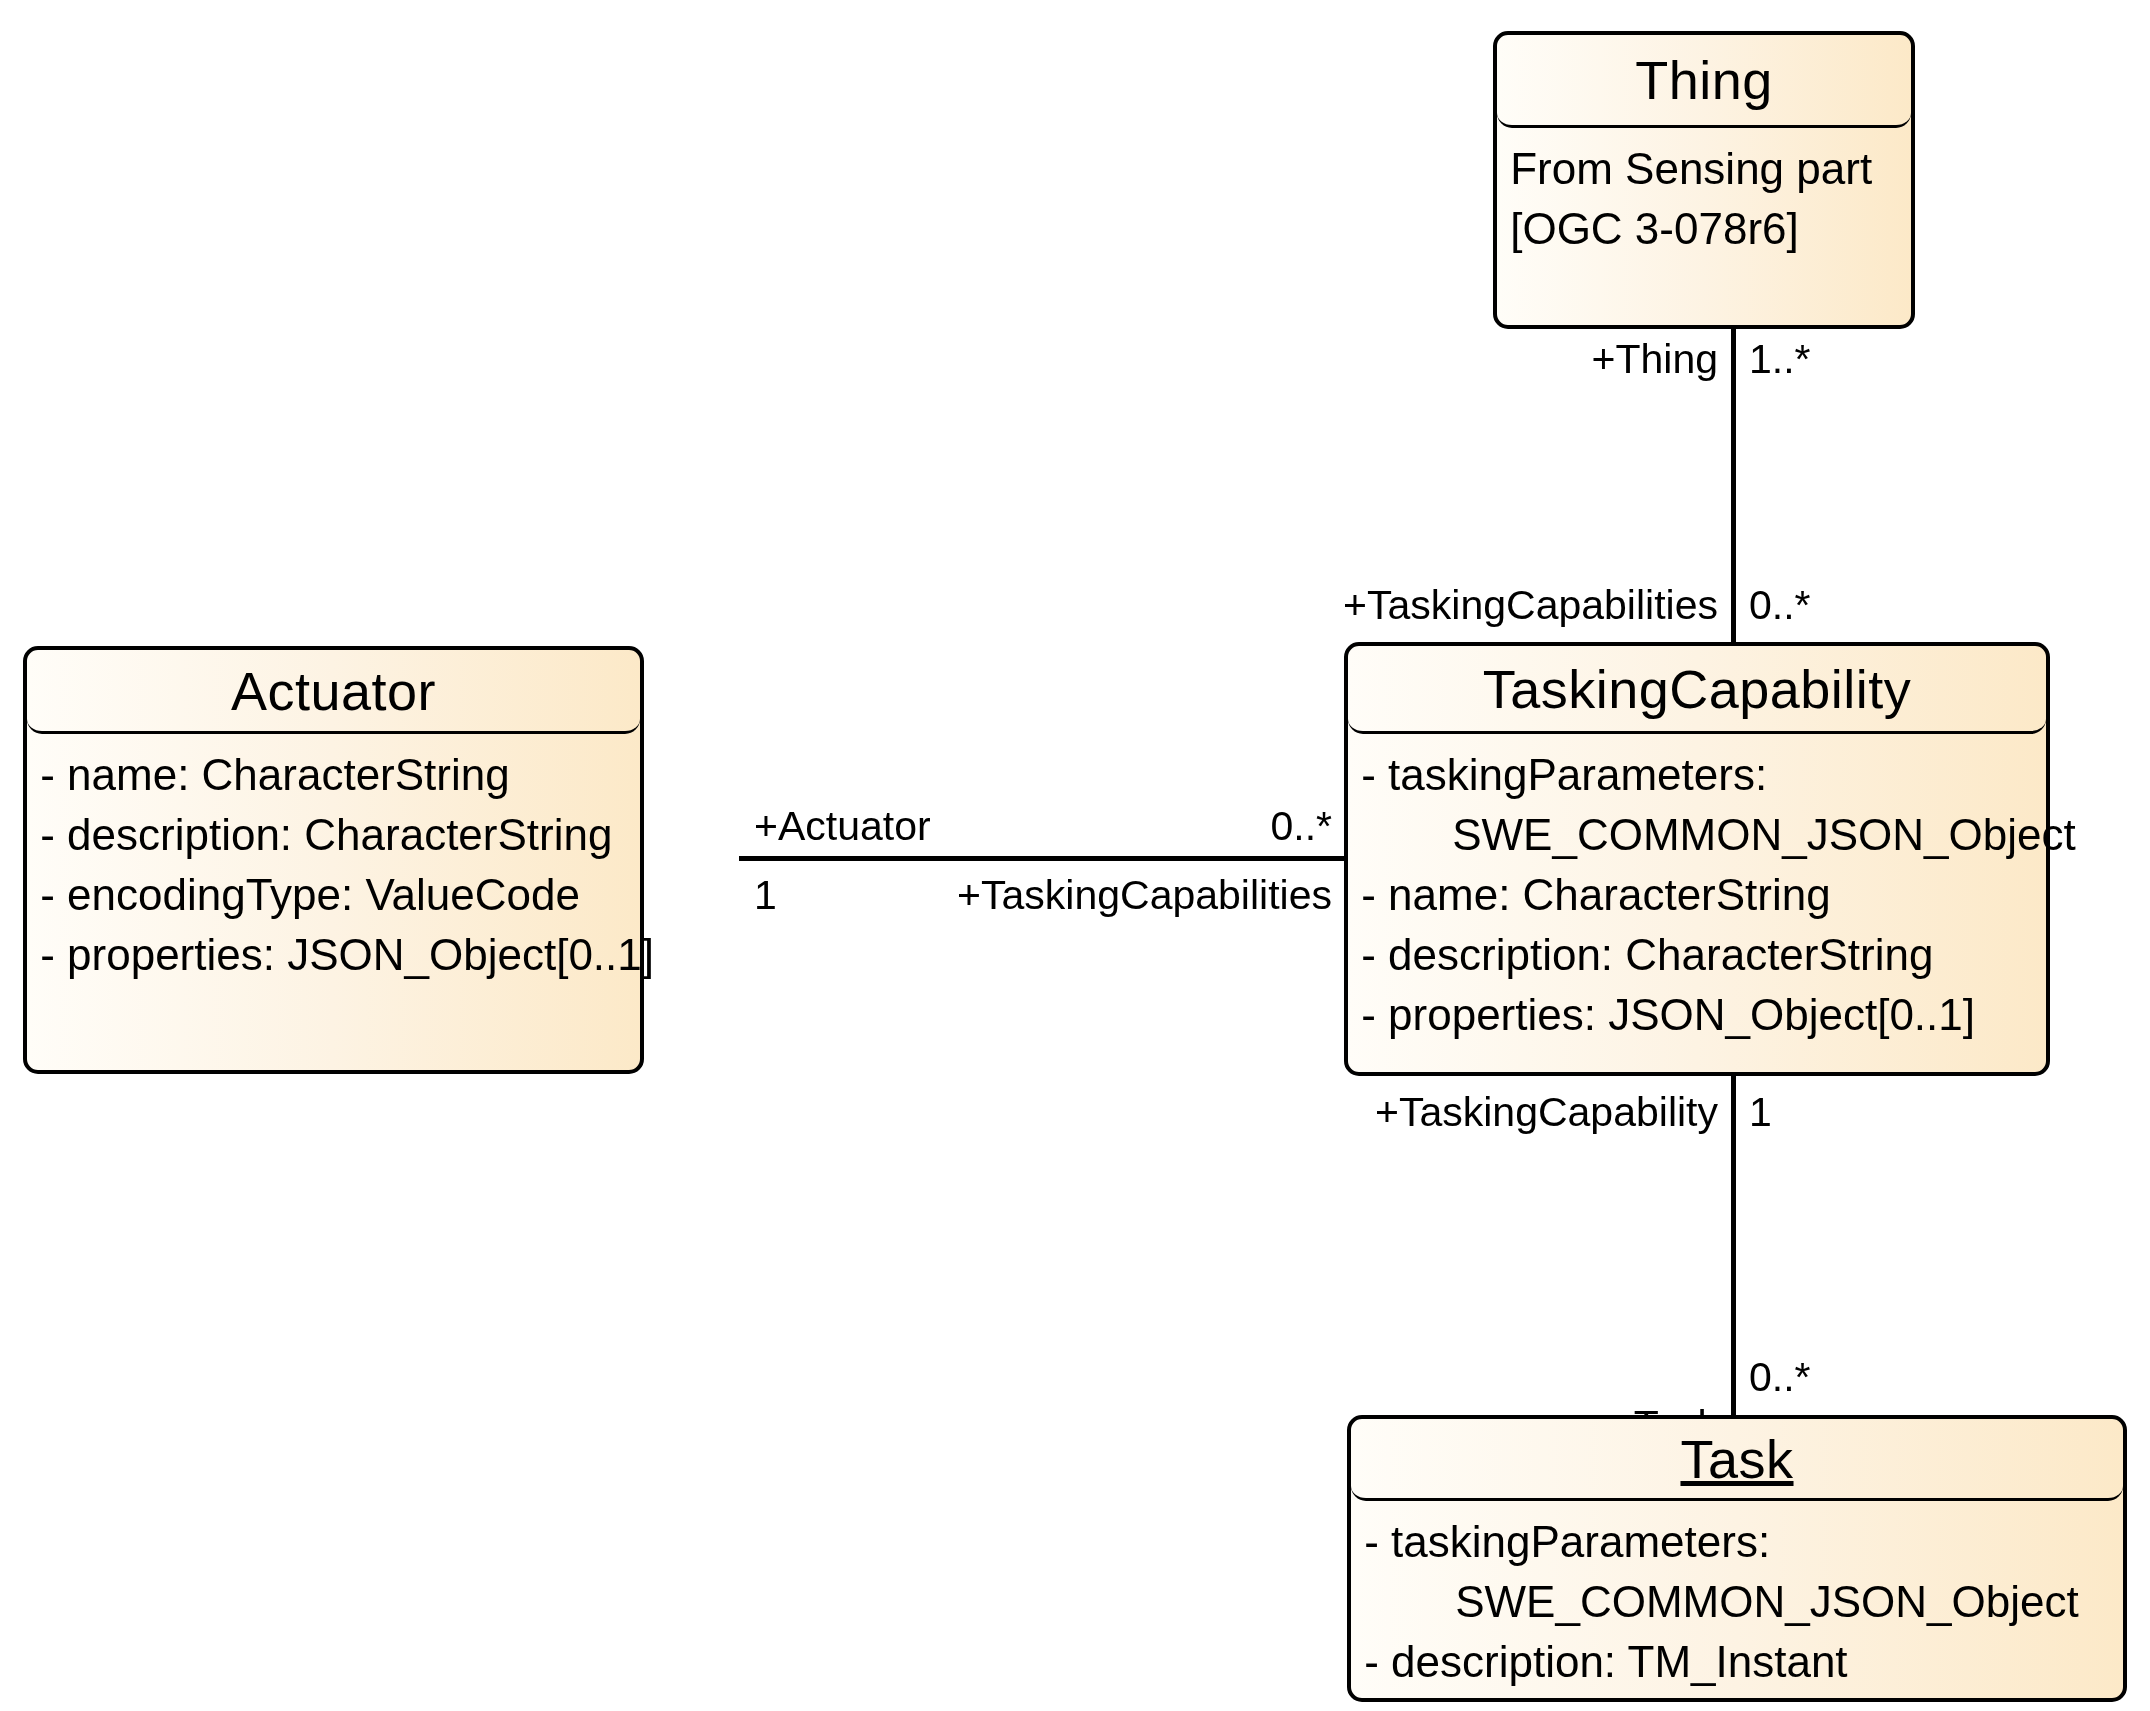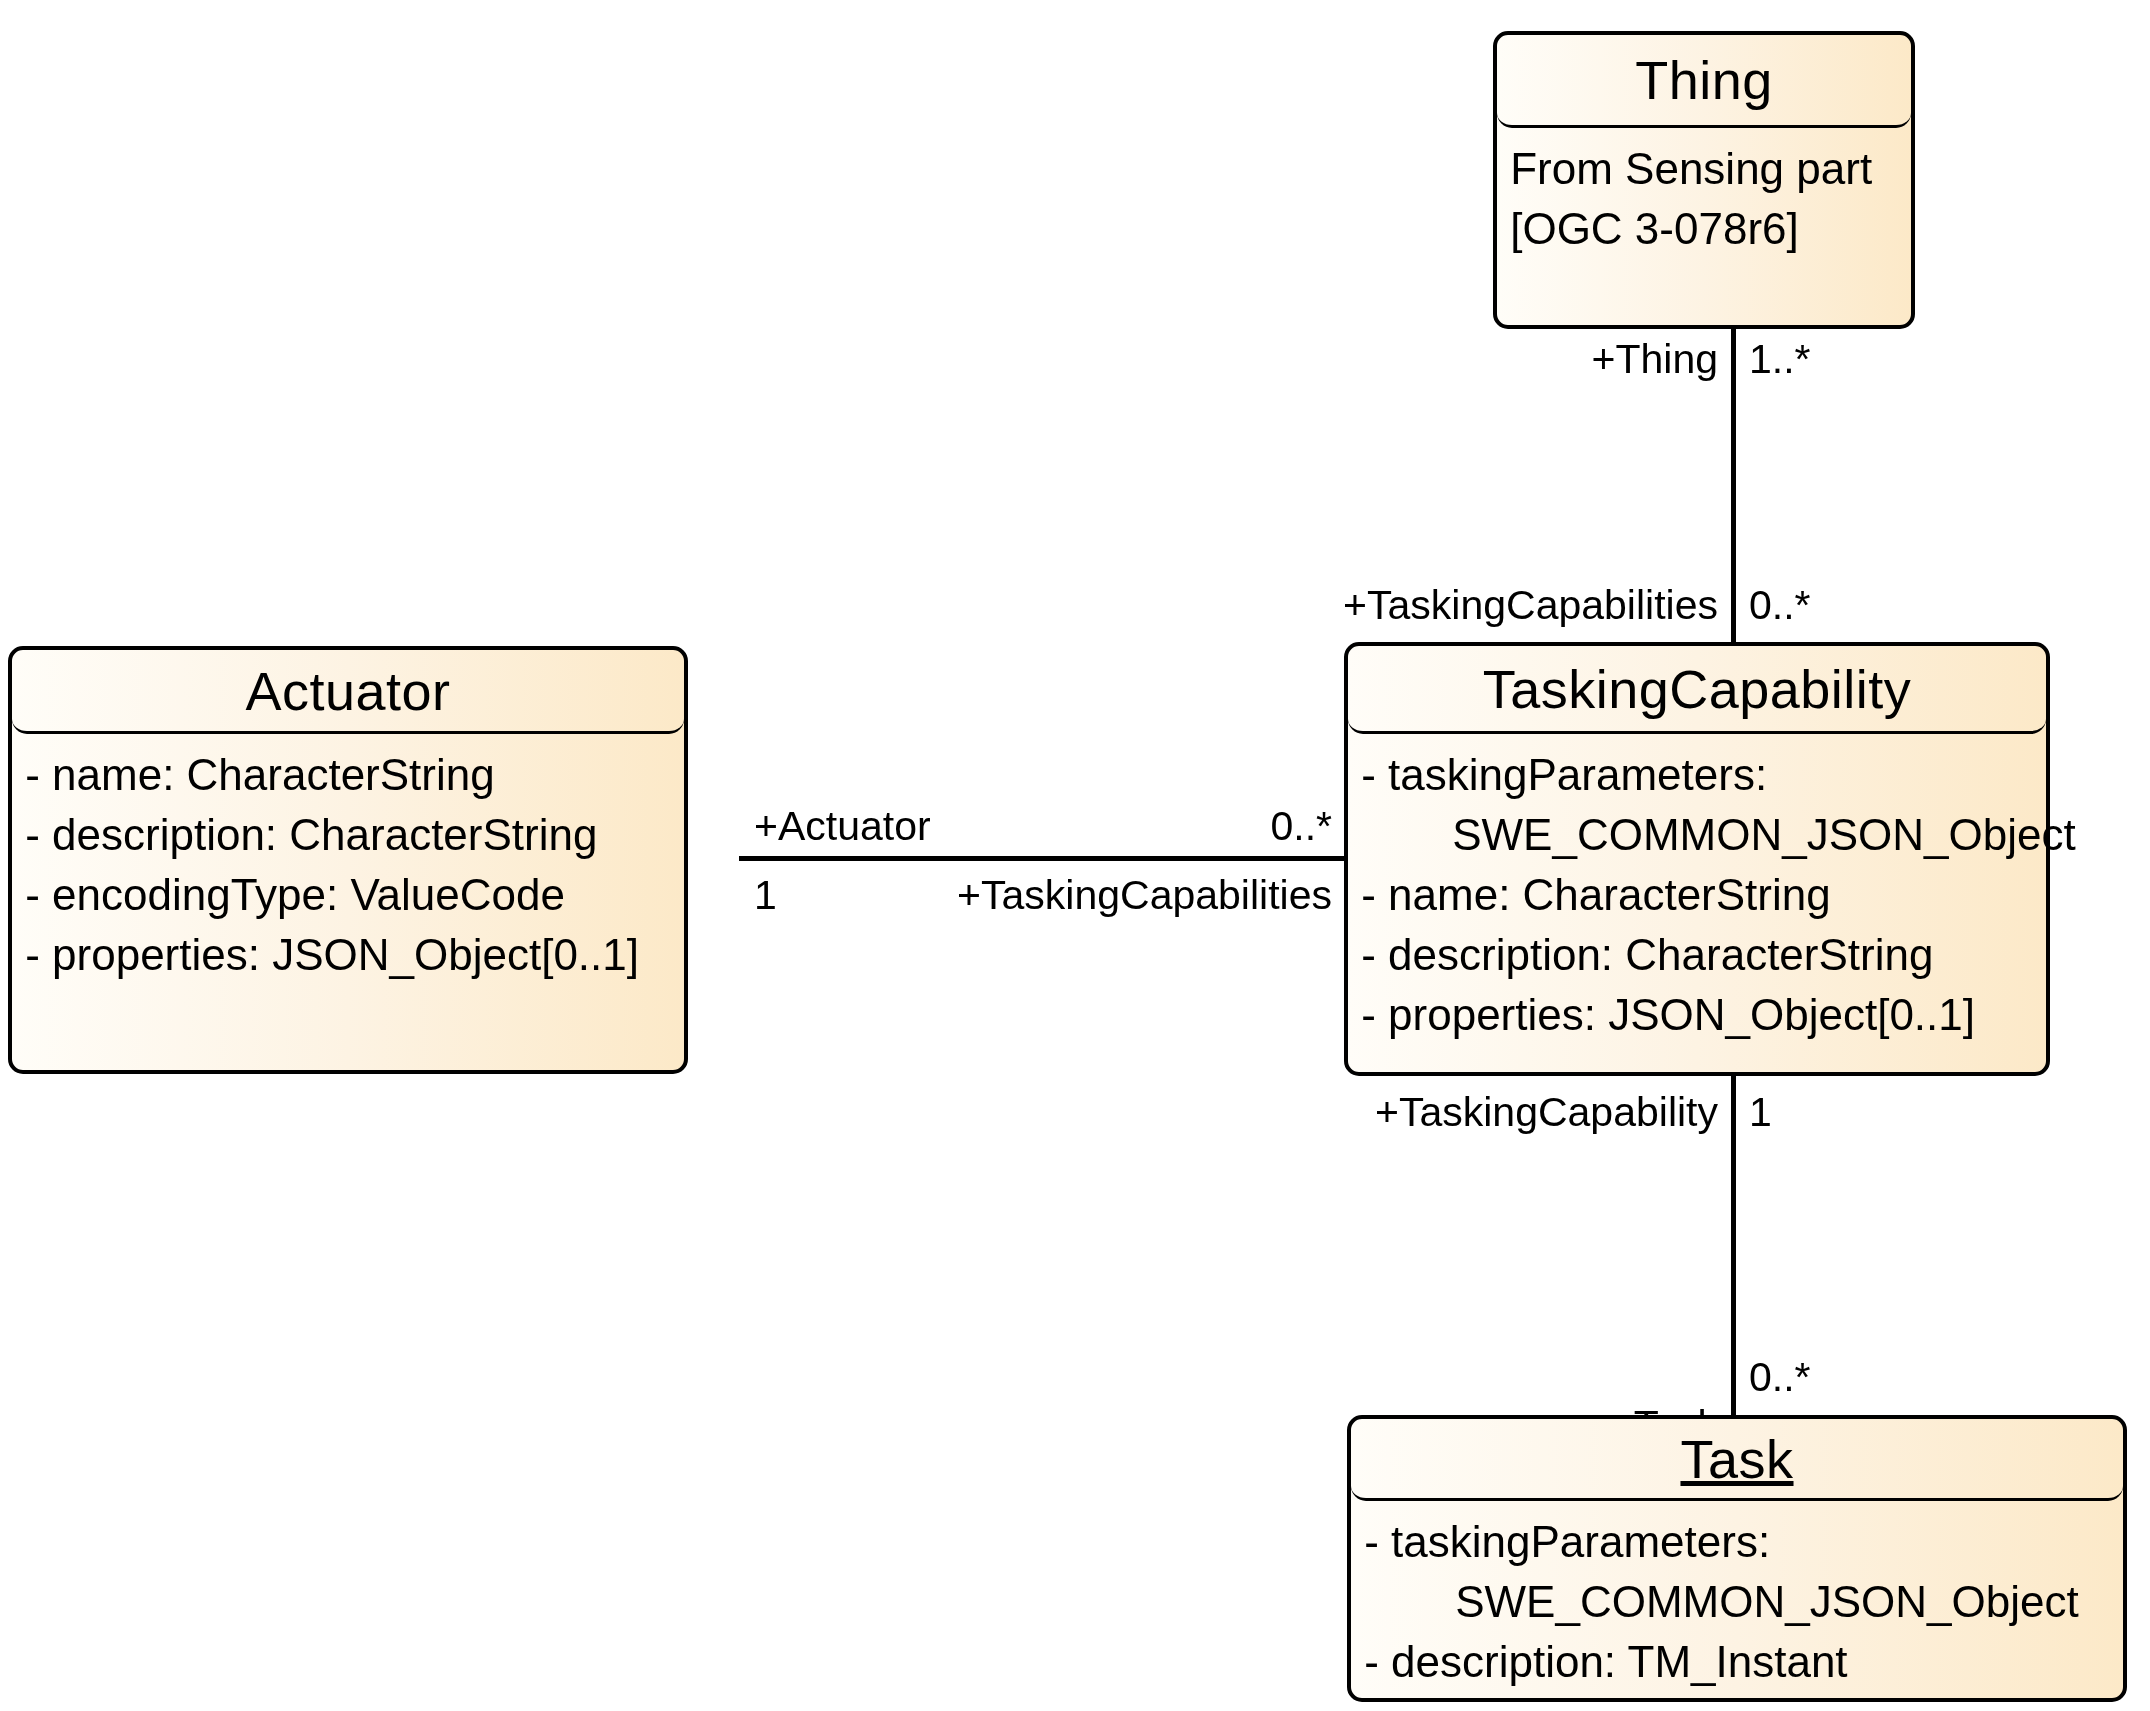--- a/index.html
+++ b/index.html
@@ -53,21 +53,21 @@
     position: absolute;
     font-size: 41px;
     line-height: 53px;
     white-space: nowrap;
   }
   .align-right { text-align: right; }
 
   
   #box-thing    { left: 1493px; top: 31px;   width: 422px; height: 298px; }
   #box-thing .class-title    { height: 90px; }
-  #box-actuator { left: 8px;   top: 646px;  width: 680px; height: 428px; }
+  #box-actuator { left: 23px;   top: 646px;  width: 621px; height: 428px; }
   #box-actuator .class-title { height: 81px; }
   #box-tc       { left: 1344px; top: 642px;  width: 706px; height: 434px; }
   #box-tc .class-title       { height: 85px; }
   #box-task     { left: 1347px; top: 1415px; width: 780px; height: 287px; }
   #box-task .class-title     { height: 79px; text-decoration: underline; }
 
   #edge-thing-tc   { left: 1731px; top: 329px;  width: 4.7px;   height: 314px; }
   #edge-tc-task    { left: 1731px; top: 1074px; width: 4.7px;   height: 343px; }
   #edge-actuator-tc{ left: 739px;  top: 856px;  width: 607px; height: 4.7px; }
 

